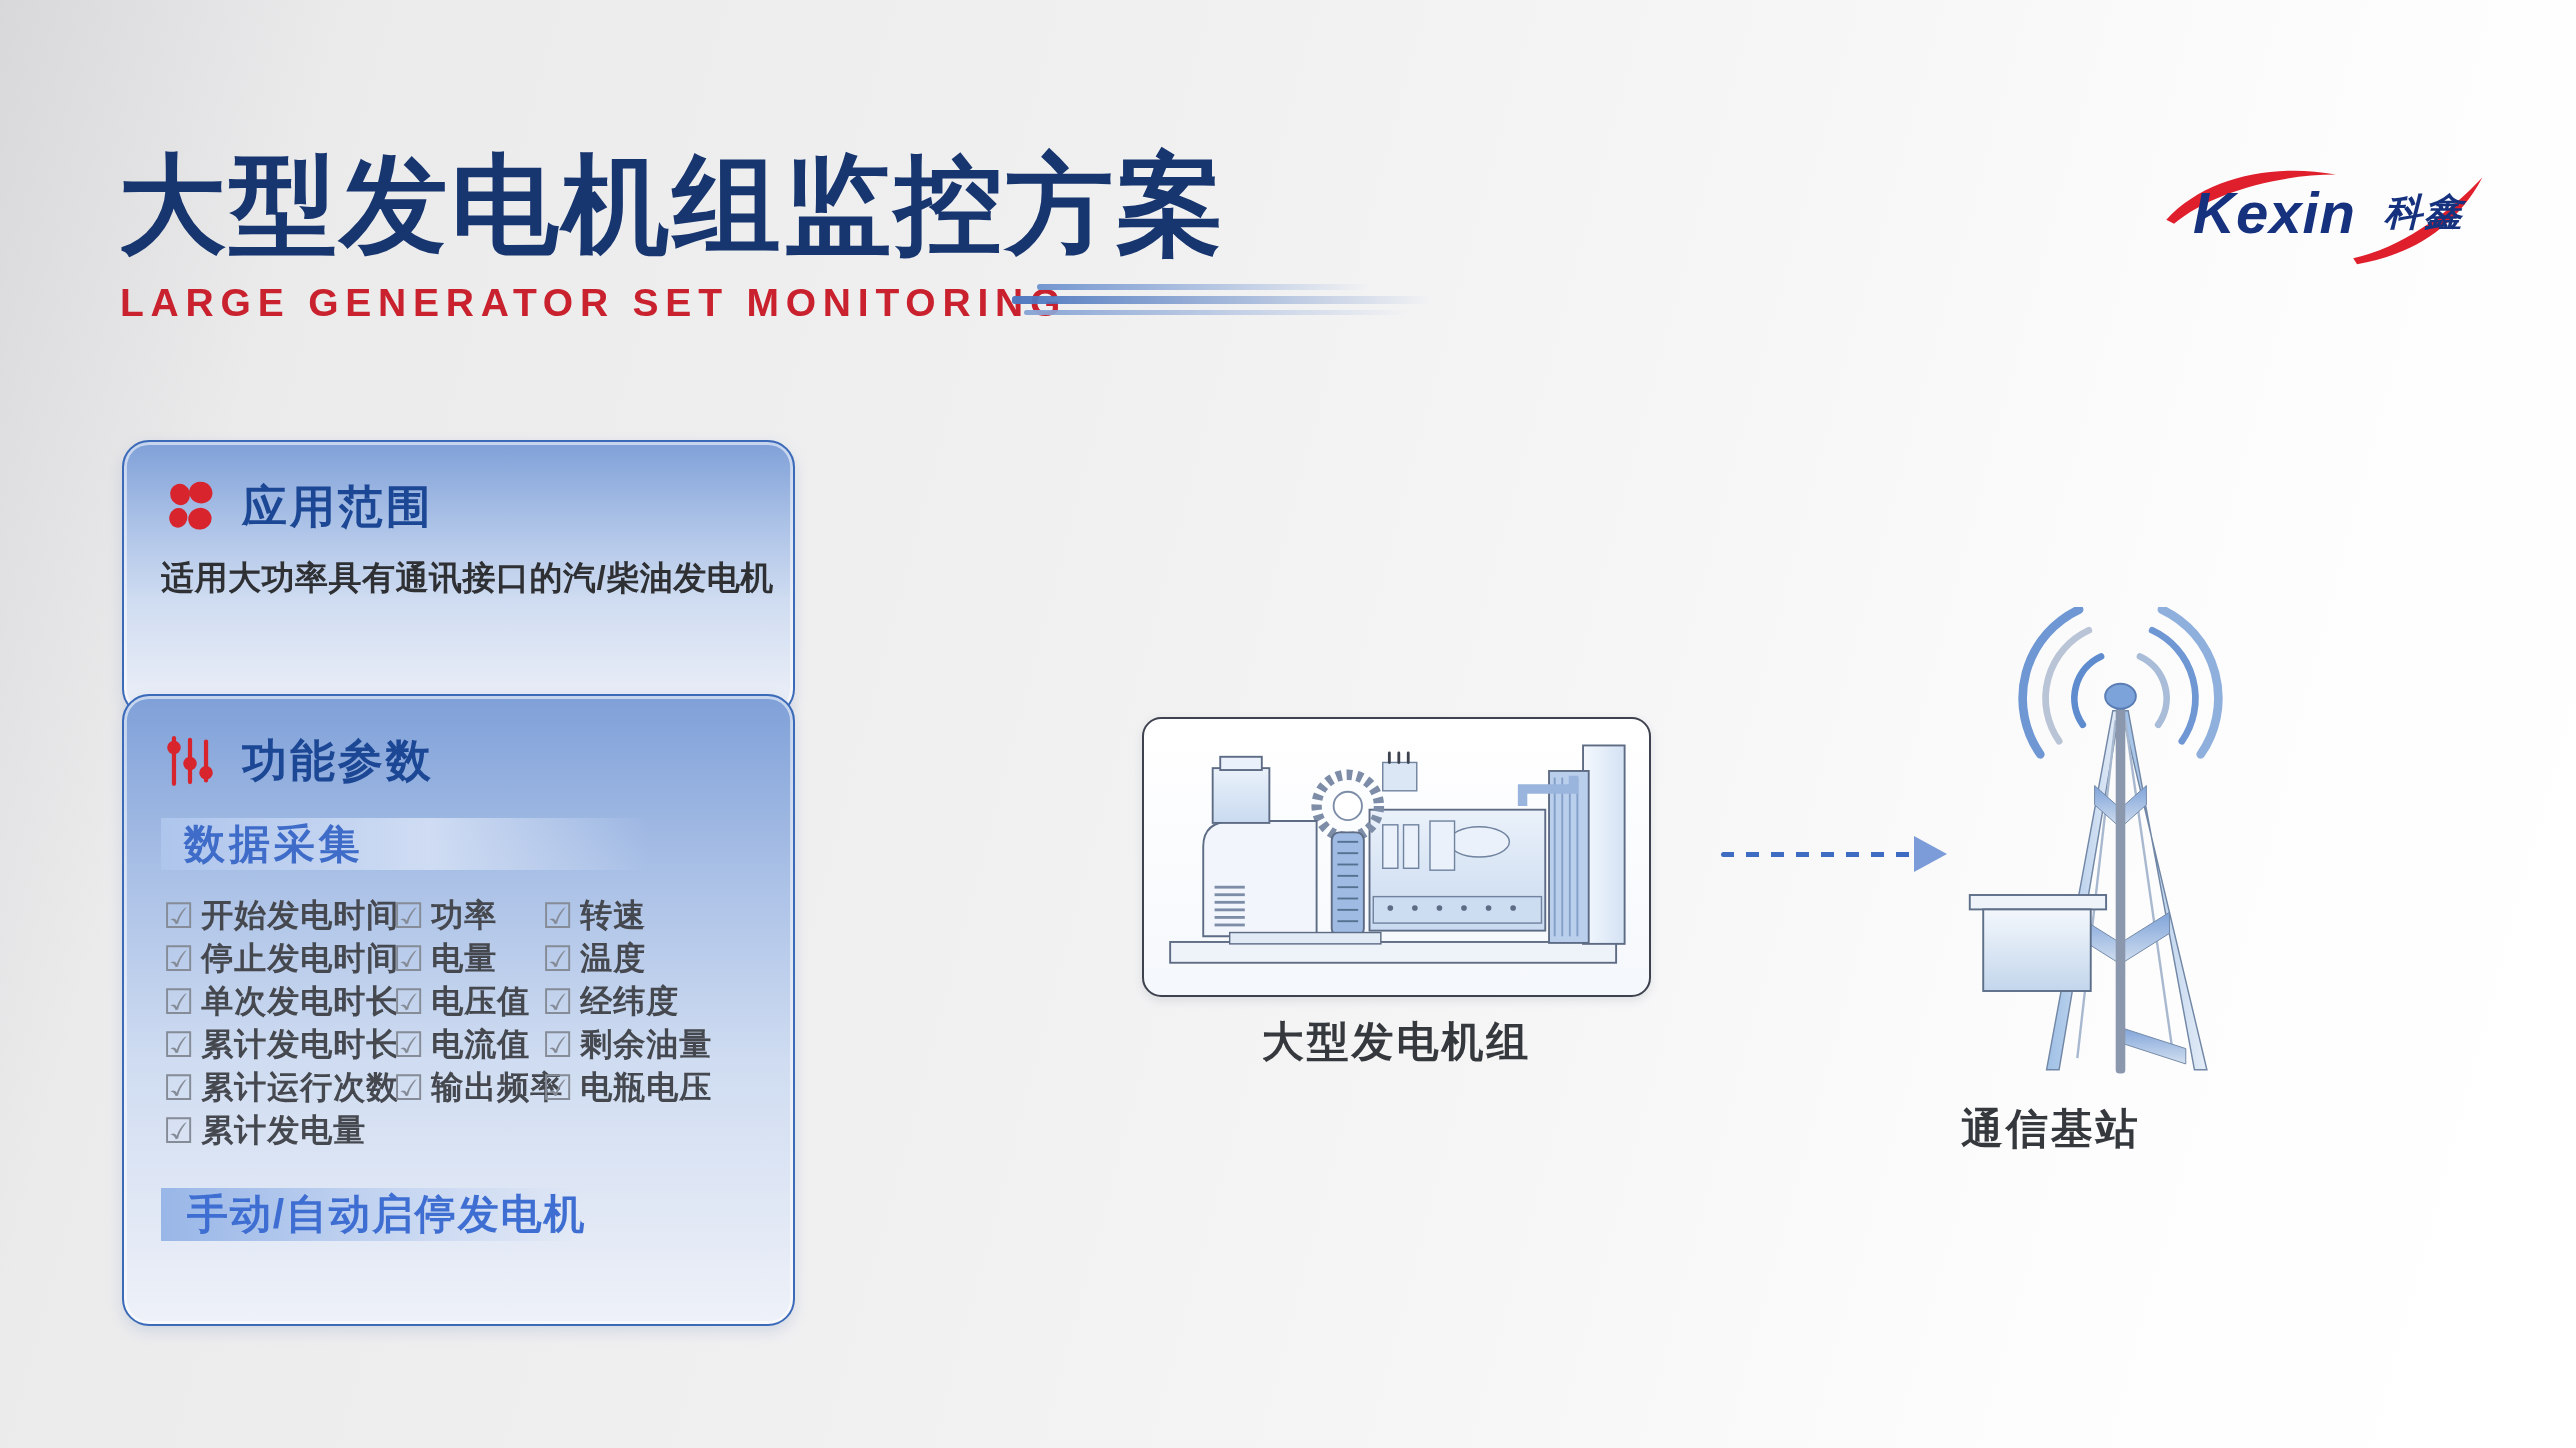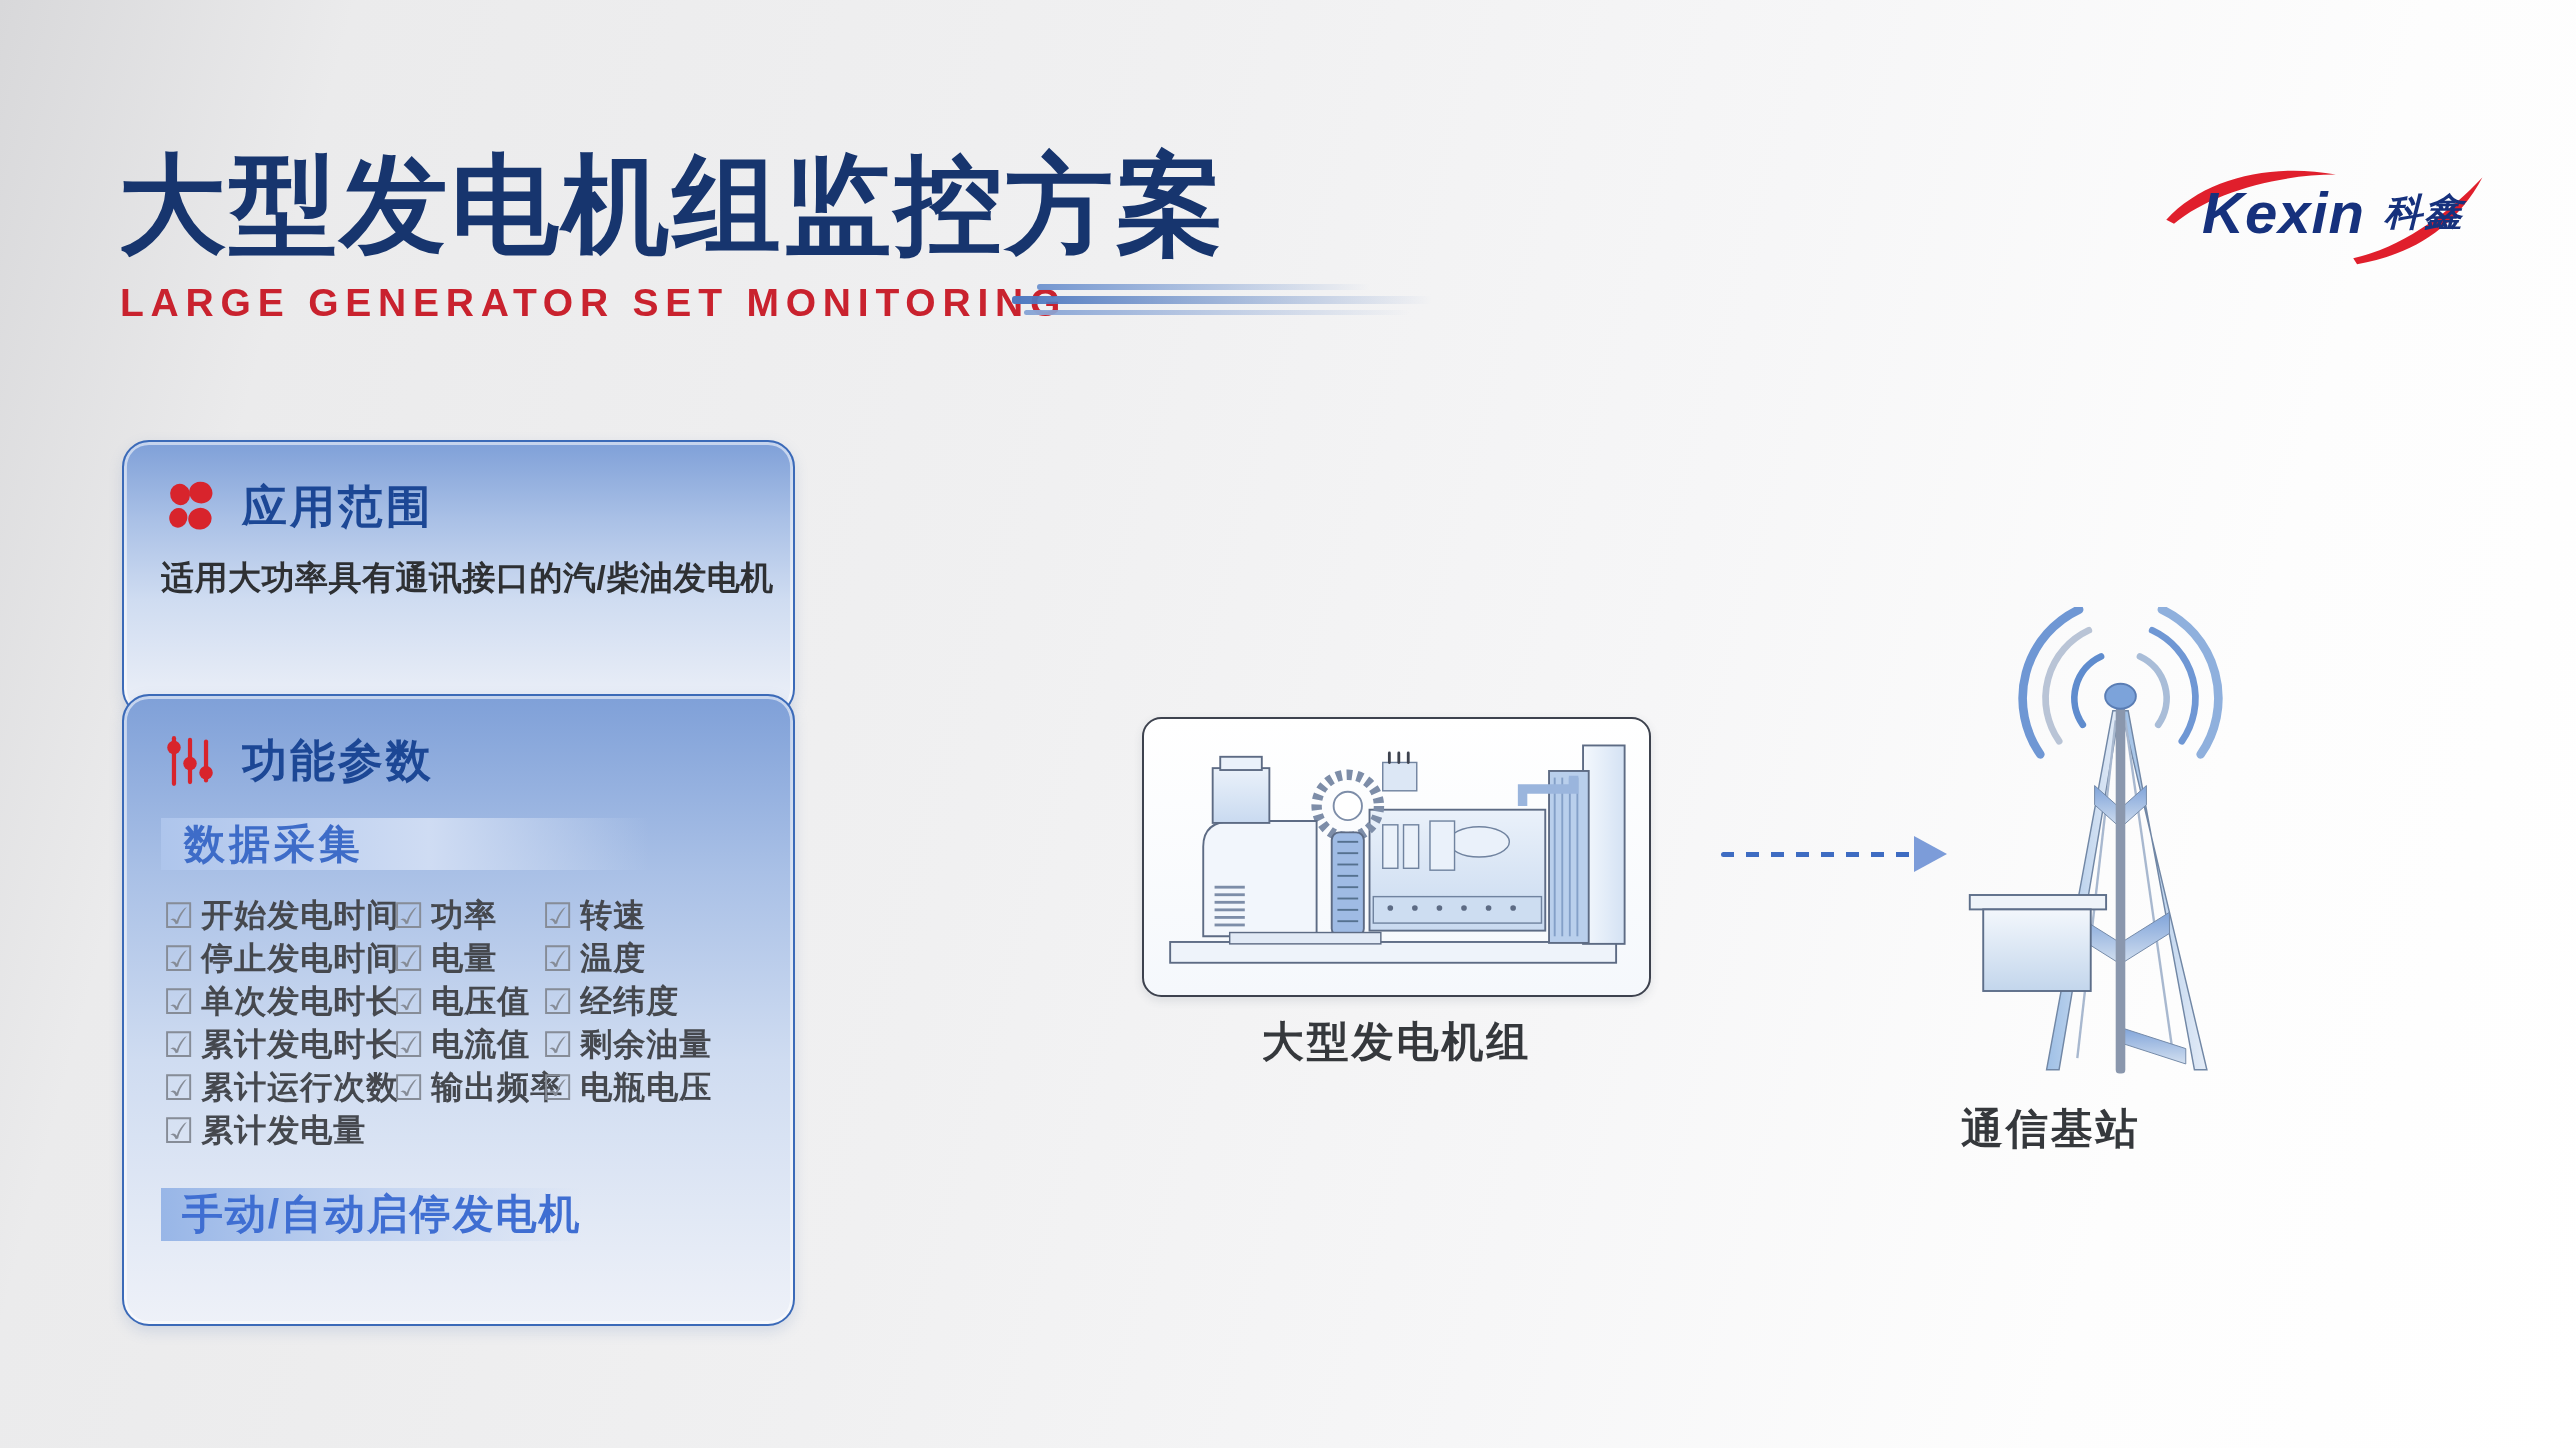--- a/index.html
+++ b/index.html
@@ -26,21 +26,21 @@
   }
   .speed-lines{position:absolute;left:1012px;top:283px;width:435px;height:35px;}
   .speed-lines span{position:absolute;border-radius:2.9px;display:block;}
   .speed-lines .l1{left:25px;top:1px;width:333px;height:5.8px;background:linear-gradient(90deg,#7396d0,rgba(255,255,255,0));}
   .speed-lines .l2{left:0;top:12.6px;width:420px;height:8.7px;background:linear-gradient(90deg,#4f79c0,rgba(255,255,255,0));}
   .speed-lines .l3{left:11.6px;top:27px;width:386px;height:4.8px;background:linear-gradient(90deg,#8aa6d6,rgba(255,255,255,0));}
 
   .logo{position:absolute;left:2164px;top:162px;width:338px;height:106px;}
   .logo svg{position:absolute;left:0;top:0;}
   .logo-en{
-    position:absolute;left:38px;top:17.4px;
+    position:absolute;left:29px;top:17.4px;
     font-size:58px;font-weight:900;font-style:italic;color:#16317d;letter-spacing:1px;
   }
   .logo-cn{
     position:absolute;left:220px;top:25px;
     font-size:38px;font-weight:900;font-style:italic;color:#16317d;letter-spacing:1.9px;white-space:nowrap;
   }
 
   
   .panel{
     position:absolute;left:122px;width:673px;
@@ -75,21 +75,21 @@
   .cb-col-2{left:418px;}
   .cb-item{height:43px;display:flex;align-items:center;gap:6.8px;}
   .cb-glyph{font-size:35px;color:#868c97;line-height:1;}
   .cb-label{font-size:32px;font-weight:700;color:#45484e;letter-spacing:1px;white-space:nowrap;font-family:Liberation Serif, serif;}
 
   .footer-bar{
     position:absolute;left:37px;top:492px;width:421px;height:53px;
     background:linear-gradient(90deg,#98b6e7 0%,#c6d6f1 55%,rgba(240,244,250,0) 100%);
     display:flex;align-items:center;
   }
-  .footer-bar span{font-size:41px;font-weight:700;color:#3f6ed2;letter-spacing:1.9px;padding-left:21px;white-space:nowrap;}
+  .footer-bar span{font-size:41px;font-weight:700;color:#3f6ed2;letter-spacing:1.9px;padding-left:6px;white-space:nowrap;margin-left:20px;}
 
   
   .gen-box{
     position:absolute;left:1142px;top:717px;width:509px;height:280px;
     background:linear-gradient(180deg,#ffffff,#f5f8fc);
     border:2.9px solid #3d424e;border-radius:19.3px;box-sizing:border-box;
     box-shadow:0 3.9px 9.7px rgba(60,70,90,0.12);
   }
   .gen-box svg{position:absolute;left:0;top:0;}
   .gen-label{

